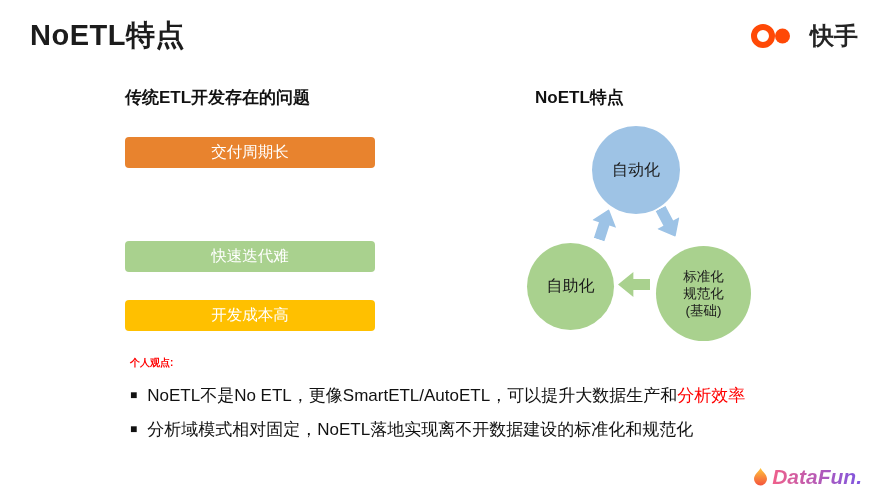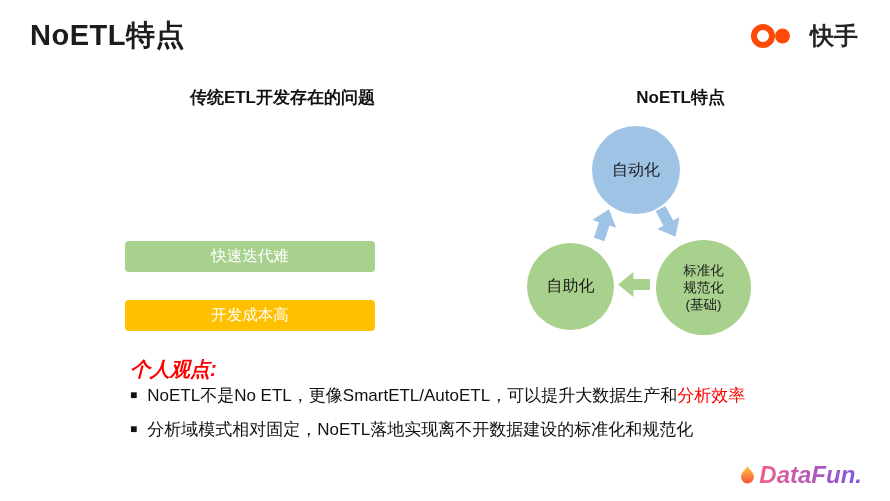--- a/index.html
+++ b/index.html
@@ -4,40 +4,40 @@
 <style>
   html,body{margin:0;padding:0;}
   body{font-family:"Liberation Sans","DejaVu Sans",sans-serif;background:#ffffff;}
   .slide{position:relative;width:884px;height:501px;background:#ffffff;overflow:hidden;}
 
   .main-title{position:absolute;left:30px;top:16px;font-size:29px;font-weight:600;color:#1c1c1c;letter-spacing:0.5px;}
 
   .ks-logo{position:absolute;right:26px;top:20px;display:flex;align-items:center;gap:18px;}
   .ks-text{font-size:24px;font-weight:700;color:#242424;}
 
-  .col-heading{position:absolute;font-size:17px;font-weight:700;color:#111;text-align:right;}
+  .col-heading{position:absolute;font-size:17px;font-weight:700;color:#111;text-align:left;}
   .left-heading{left:125px;top:86px;width:250px;}
   .right-heading{left:535px;top:86px;width:190px;}
 
   .bar{position:absolute;left:125px;width:250px;height:31px;border-radius:4px;color:#ffffff;
        font-size:15.5px;display:flex;align-items:center;justify-content:center;}
 
   .circle{position:absolute;border-radius:50%;display:flex;flex-direction:column;align-items:center;
           justify-content:center;color:#1a1a1a;font-size:16px;text-align:center;}
   .circle .small-line{font-size:13.5px;line-height:17px;}
 
   .arrow{position:absolute;clip-path:polygon(0 28%,52% 28%,52% 0,100% 50%,52% 100%,52% 72%,0 72%);}
 
-  .opinion-heading{position:absolute;left:130px;top:356px;font-size:20px;font-weight:700;color:#FF0000;font-style:italic;}
+  .opinion-heading{position:absolute;left:130px;top:356px;font-size:10px;font-weight:700;color:#FF0000;}
   .bullet{position:absolute;left:130px;font-size:17px;color:#111;}
   .bullet .marker{font-size:12px;vertical-align:2px;margin-right:10px;color:#111;}
   .highlight{color:#FF0000;}
 
   .datafun{position:absolute;right:22px;bottom:12px;display:flex;align-items:center;gap:4px;}
-  .datafun-text{font-size:24px;font-weight:700;font-style:italic;
+  .datafun-text{font-size:21px;font-weight:700;font-style:italic;
                 background:linear-gradient(90deg,#F0608A,#7C55E2);
                 -webkit-background-clip:text;background-clip:text;color:transparent;}
 </style>
 </head>
 <body>
 
 <div class="slide">
 
   <div class="main-title">NoETL特点</div>
 
@@ -45,28 +45,29 @@
     <svg width="42" height="30" viewBox="0 0 42 30" aria-hidden="true">
       <circle cx="13" cy="15" r="9" fill="none" stroke="#FF4906" stroke-width="6"></circle>
       <circle cx="32.5" cy="15" r="7.5" fill="#FF4906"></circle>
     </svg>
     <span class="ks-text">快手</span>
   </div>
 
   <div class="col-heading left-heading">传统ETL开发存在的问题</div>
   <div class="col-heading right-heading">NoETL特点</div>
 
+  <div class="bar" style="top: 137px; background-color: rgb(232, 131, 46);">交付周期长</div>
   <div class="bar" style="top: 241px; background-color: rgb(169, 209, 142);">快速迭代难</div>
   <div class="bar" style="top: 300px; background-color: rgb(255, 192, 0);">开发成本高</div>
 
   <div class="circle" style="left: 527px; top: 243px; width: 87px; height: 87px; background-color: rgb(169, 209, 142);">自助化</div>
 
   <div class="circle" style="left: 592px; top: 126px; width: 88px; height: 88px; background-color: rgb(158, 195, 229);">自动化</div>
 
-  <div class="circle" style="left: 656px; top: 240px; width: 95px; height: 95px; background-color: rgb(169, 209, 142);">
+  <div class="circle" style="left: 656px; top: 246px; width: 95px; height: 95px; background-color: rgb(169, 209, 142);">
     <span class="small-line">标准化</span>
     <span class="small-line">规范化</span>
     <span class="small-line">(基础)</span>
   </div>
 
   <div class="arrow" style="left: 588px; top: 212px; width: 32px; height: 25px; transform: rotate(-72deg); background-color: rgb(157, 195, 230);"></div>
   <div class="arrow" style="left: 652px; top: 210px; width: 32px; height: 25px; transform: rotate(62deg); background-color: rgb(157, 195, 230);"></div>
   <div class="arrow" style="left: 618px; top: 272px; width: 32px; height: 25px; transform: rotate(180deg); background-color: rgb(169, 209, 142);"></div>
 
   <div class="opinion-heading">个人观点:</div>

